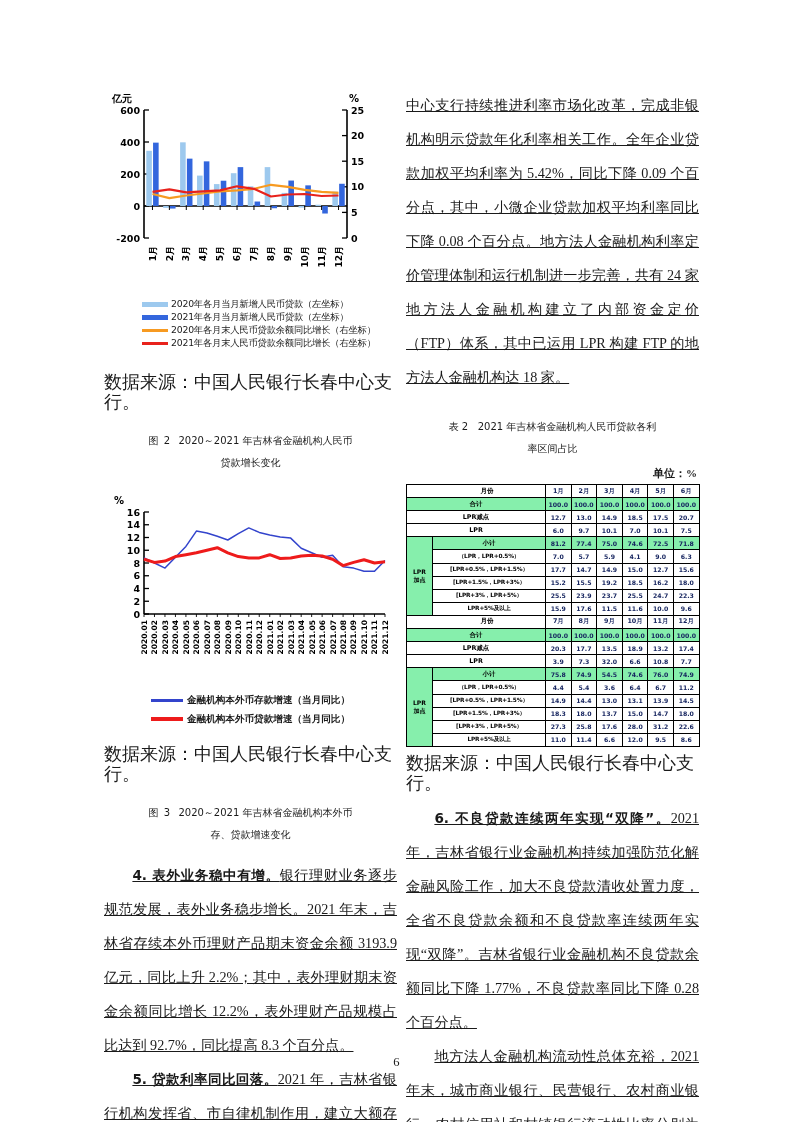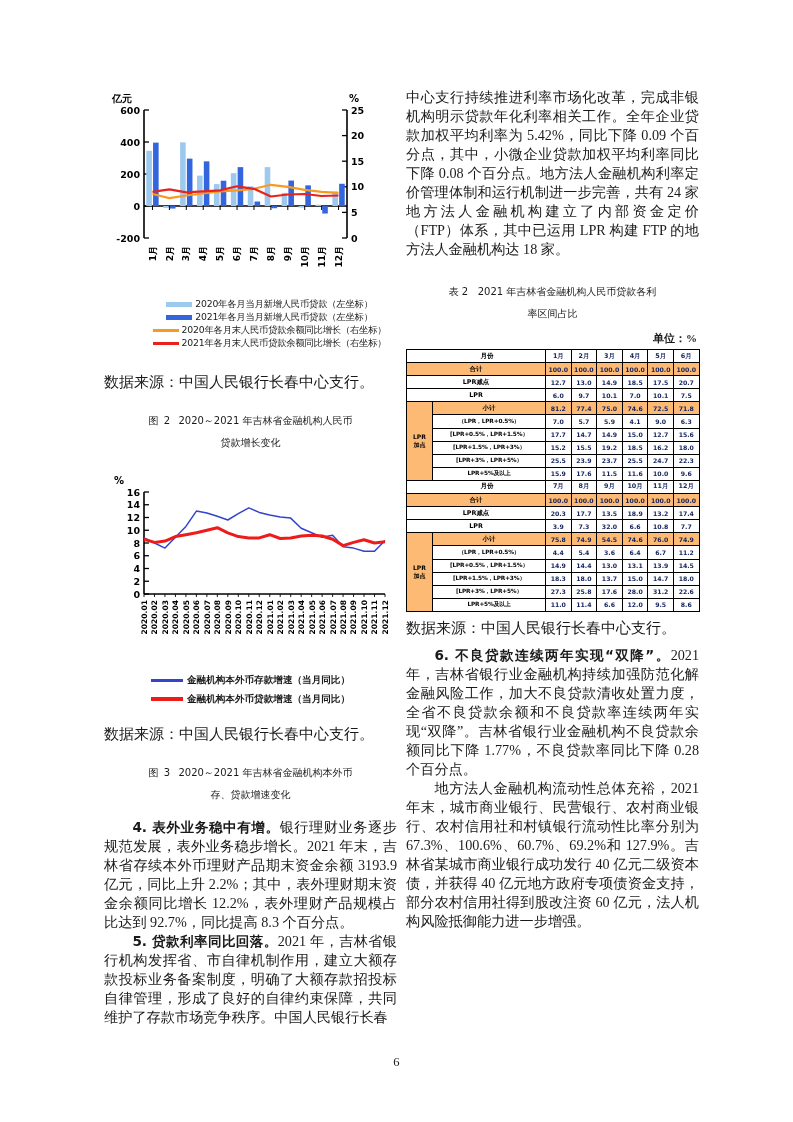--- a/index.html
+++ b/index.html
@@ -14,51 +14,52 @@
   .page { position:absolute; inset:0; }
 
   .col { position:absolute; top:88px; width:293px; }
   .col-left  { left:104px; }
   .col-right { left:406px; }
 
   
   p.body {
     margin:0 0 0 0;
     font-size:14.2px;
-    line-height:19px;
+    line-height:34px;
     text-align:justify;
     text-justify:inter-ideograph;
     text-indent:2em;
     font-family:"Liberation Serif", serif;
+    text-decoration:underline;
   }
   p.body.noindent { text-indent:0; }
   b.run-head { font-weight:bold; font-family:"DejaVu Sans", sans-serif; font-size:13.6px; }
 
   
   .src {
-    font-size:15px;
+    font-size:18px;
     line-height:20px;
     margin:6px 0 0 0;
     text-indent:0;
   }
   .figcap {
     font-size:10px;
     font-weight:normal;
     font-family:"DejaVu Sans", sans-serif;
     text-align:center;
     line-height:22px;
     margin:10px 0 0 0;
   }
   .figcap .num { letter-spacing:2px; }
 
   
   .chart-box { position:relative; }
   #chart1 { width:293px; height:206px; position:relative; }
   .legend1 { margin-top:4px; padding-left:38px; }
-  .legend1 .lg-row { display:flex; align-items:center; height:13px;justify-content:center; }
+  .legend1 .lg-row { display:flex; align-items:center; height:13px; }
   .legend1 .swatch { width:26px; height:5px; margin-right:3px; flex:0 0 auto; }
   .legend1 .lg-lab { font-size:9.3px; font-family:"DejaVu Sans", sans-serif; white-space:nowrap; letter-spacing:-0.2px;}
 
   
   #chart2 { width:293px; height:200px; position:relative; }
   .legend2 { margin-top:2px; text-align:center; }
   .legend2 .lg-row { display:inline-flex; align-items:center; height:13px; }
   .legend2 .swatch { width:32px; height:3px; margin-right:4px; }
   .legend2 .lg-lab { font-size:9.6px; font-family:"DejaVu Sans", sans-serif; font-weight:bold; white-space:nowrap;}
 
@@ -79,21 +80,21 @@
     line-height:11px;
     color:#14235e;
     font-weight:bold;
     overflow:hidden;
     white-space:nowrap;
   }
   table.t2 td.lab { font-size:6.4px; color:#000; }
   table.t2 td.lab-small { font-size:5.8px; color:#000; letter-spacing:-0.15px;}
   table.t2 td.hdr { font-size:6.6px; color:#000; font-weight:bold;padding-left:22px;}
   table.t2 td.mon { font-size:6.4px; color:#14235e; font-weight:bold;}
-  table.t2 tr.green td { background:#fdba74; }
+  table.t2 tr.green td { background:#86efac; }
   table.t2 td.side { font-size:6.1px; color:#000; line-height:8px; }
   table.t2 .thickb { border-bottom:1.4px solid #000; }
   table.t2 .thickt { border-top:1.4px solid #000; }
 
   .pageno {
     position:absolute; left:0; right:0; top:1055px;
     text-align:center; font-size:12.6px; font-family:"Liberation Serif", serif;
   }
   .sp8  { height:8px; }
   .sp12 { height:12px; }

